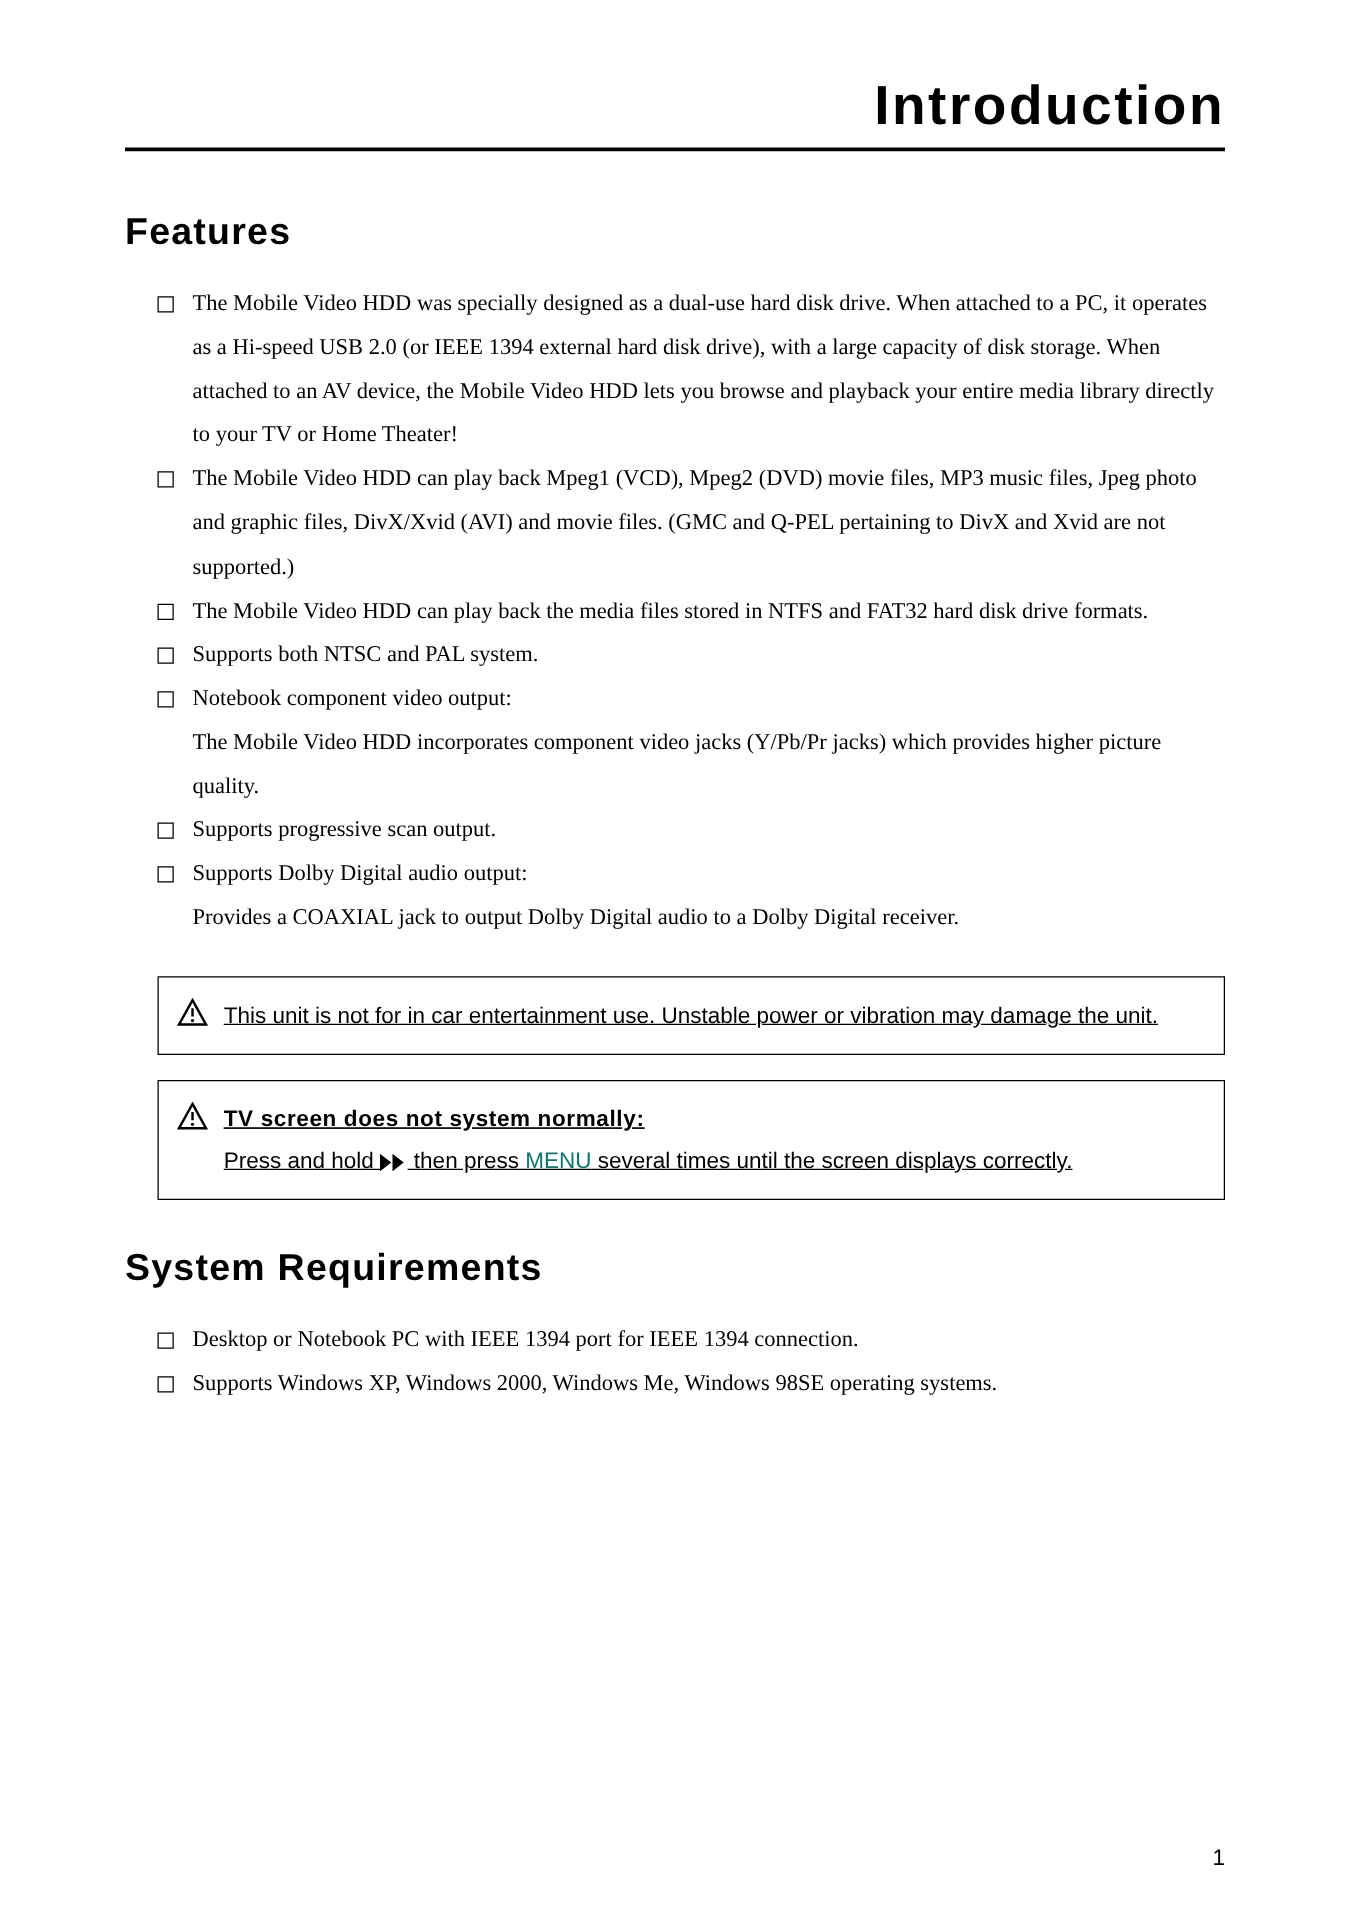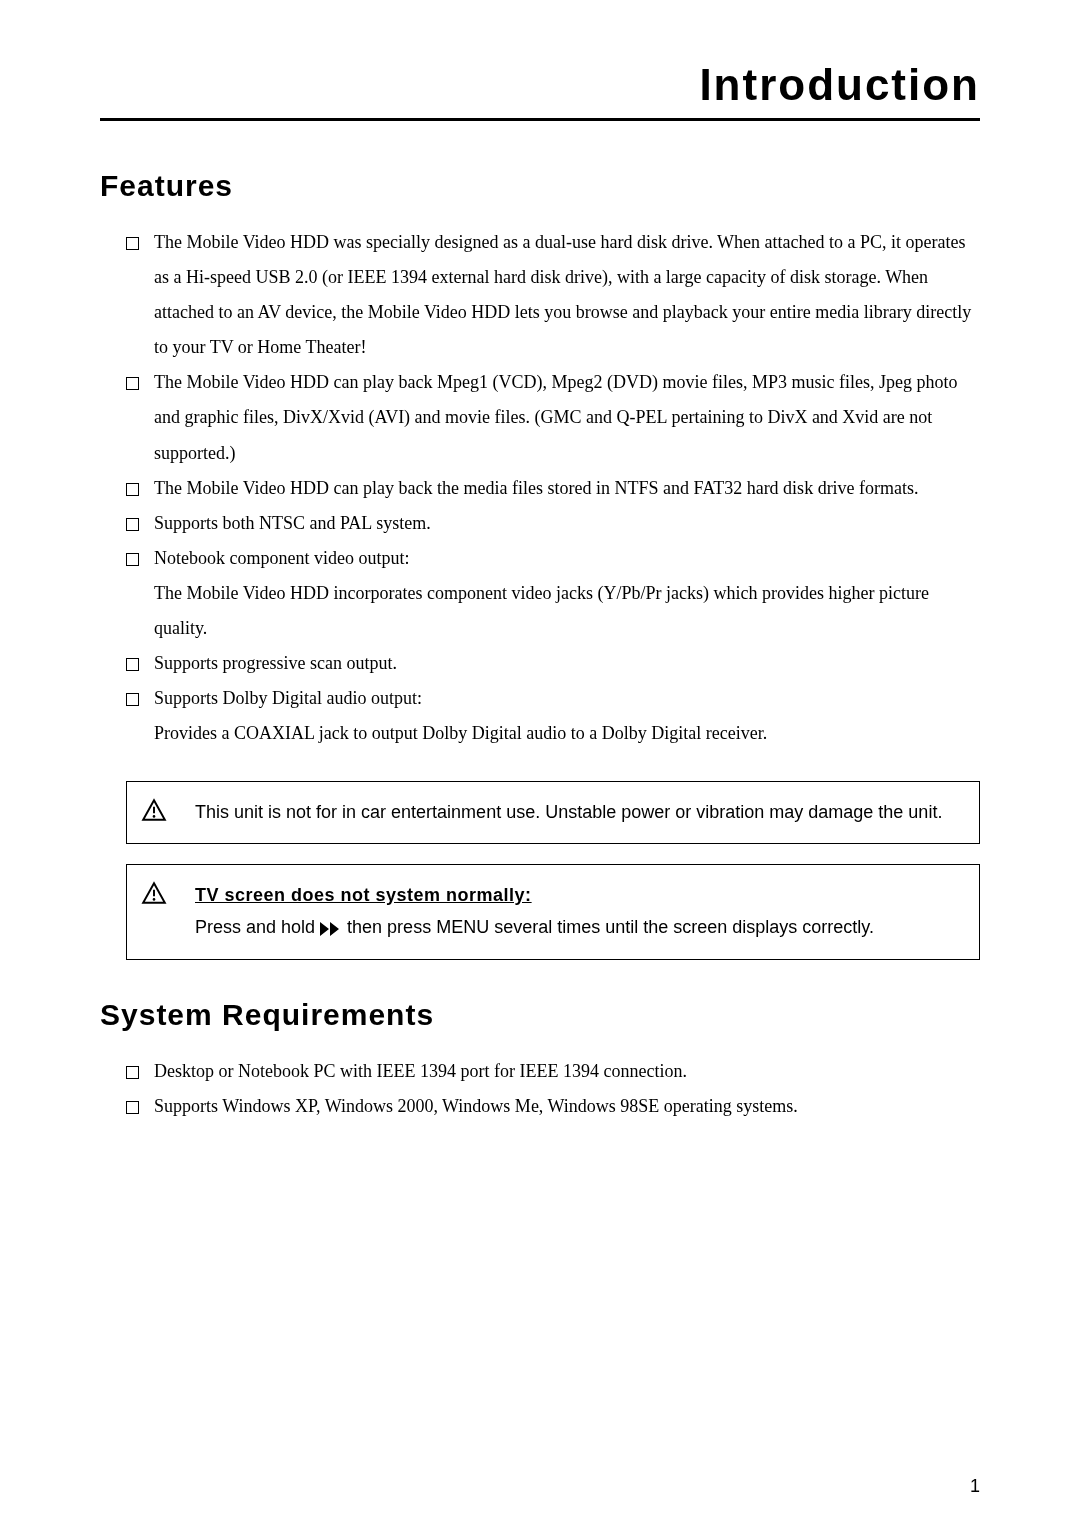--- a/index.html
+++ b/index.html
@@ -61,21 +61,22 @@
     }
     .bullet-sub {
       display: block;
     }
     .warning-box {
       border: 1.5px solid #000;
       margin: 16px 0 20px 26px;
       padding: 14px 18px 14px 14px;
       display: flex;
       align-items: flex-start;
-      gap: 28px;
+      gap: 12px;
+      text-decoration: underline;
     }
     .warning-icon {
       flex-shrink: 0;
       margin-top: 2px;
     }
     .warning-icon svg {
       width: 26px;
       height: 26px;
     }
     .warning-text {
@@ -83,21 +84,21 @@
       line-height: 1.8;
     }
     .warning-heading {
       display: block;
       text-decoration: underline;
       font-weight: bold;
       letter-spacing: 0.5px;
       font-family: Verdana, Arial, sans-serif;
     }
     .menu-link {
-      color: #000000;
+      color: #0f766e;
     }
     .fwd-icon {
       display: inline-block;
       vertical-align: middle;
     }
     .fwd-icon svg {
       width: 22px;
       height: 14px;
       vertical-align: middle;
     }

